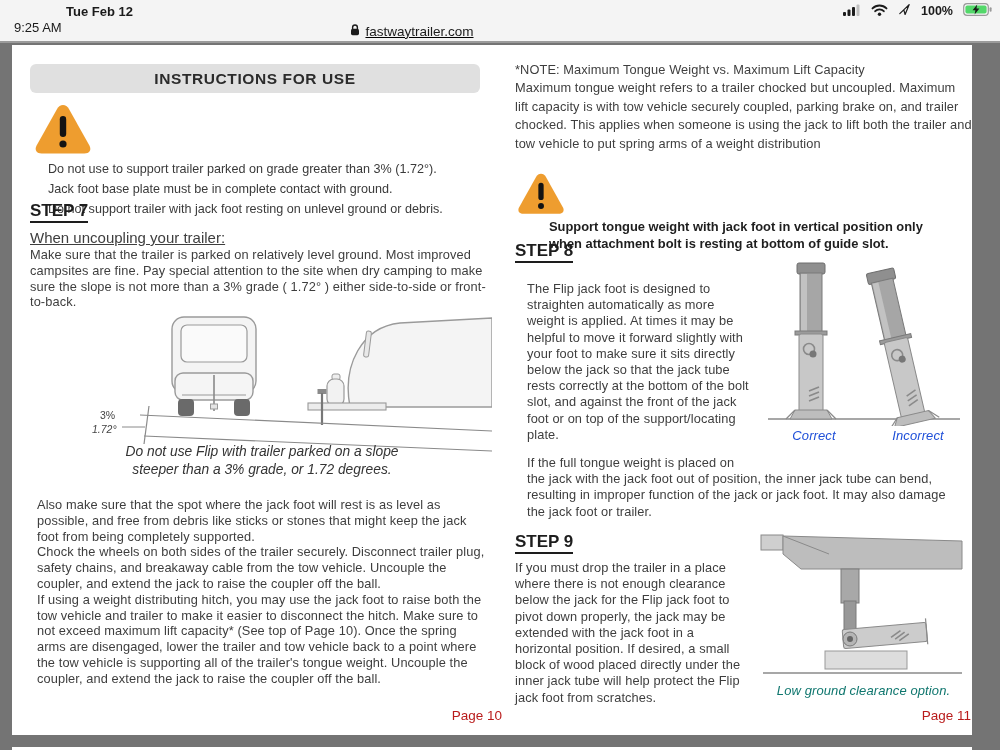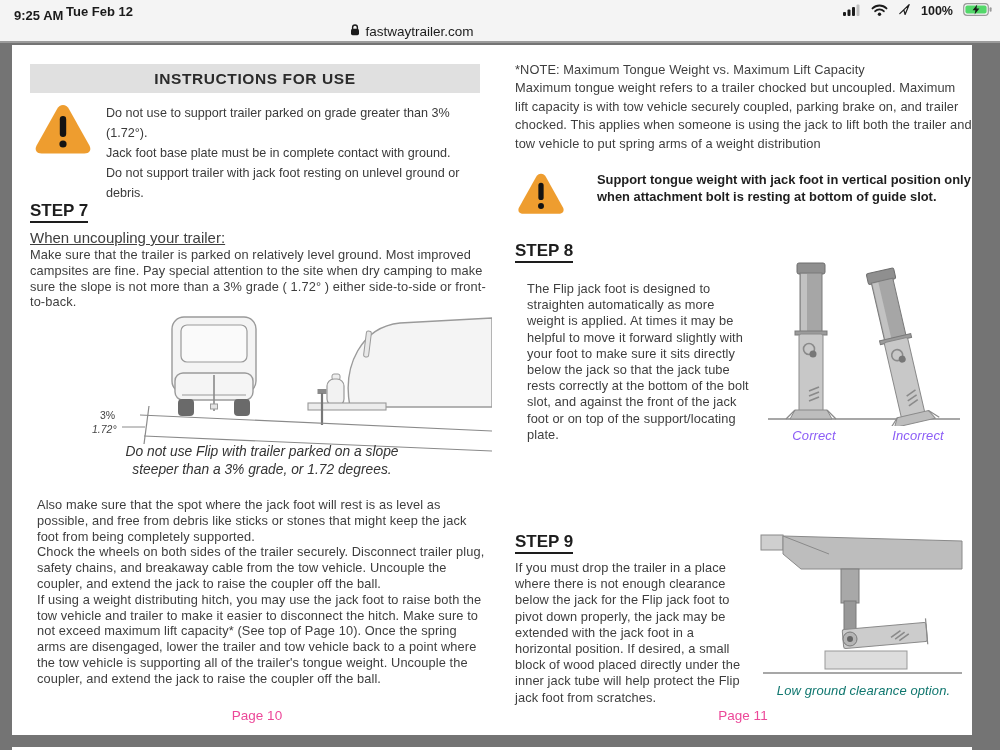--- a/index.html
+++ b/index.html
@@ -10,73 +10,73 @@
     font-family:"Liberation Sans", sans-serif;
     -webkit-font-smoothing:antialiased;
   }
   .abs { position:absolute; }
 
   
   #statusbar {
     position:absolute; left:0; top:0; width:1000px; height:43px;
     background:#f4f4f4; border-bottom:2px solid #9b9b9b;
   }
-  .sb-time { position:absolute; left:14px; top:8px; font-size:13px; font-weight:bold; color:#1b1b1b; }
+  .sb-time { position:absolute; left:14px; top:20px; font-size:13px; font-weight:normal; color:#1b1b1b; }
   .sb-date { position:absolute; left:66px; top:4px; font-size:13px; font-weight:bold; color:#1b1b1b; }
   .sb-right { position:absolute; right:8px; top:4px; height:14px; display:flex; align-items:center; gap:10px; }
   .sb-batt-label { font-size:12.5px; font-weight:bold; color:#1b1b1b; }
   .urlrow { position:absolute; left:0; top:21px; width:824px; height:20px;
-            display:flex; align-items:center; justify-content:center; gap:5px; }
+            display:flex; align-items:center; justify-content:center; gap:5px;text-decoration:underline; }
   .urltext { font-size:13.5px; color:#1b1b1b; }
 
   
   #page {
     position:absolute; left:12px; top:45px; width:960px; height:690px;
     background:#ffffff;
   }
   #nextpage {
     position:absolute; left:12px; top:747px; width:960px; height:3px; background:#ffffff;
   }
 
   .body-text { font-size:12.8px; color:#3e3e3e; line-height:15.8px; letter-spacing:.1px; }
 
   .header-bar {
     left:18px; top:19px; width:450px; height:29px; background:#e0e0e0;
     text-align:center; line-height:29px; font-size:15.5px; font-weight:bold;
-    color:#2b2b2b; letter-spacing:.6px;
-  }
-  .warn-row { display:flex; align-items:flex-start; }
+    color:#2b2b2b; letter-spacing:.6px;border-radius:6px;
+  }
+  .warn-row { display:flex; align-items:flex-start;flex-direction:column; }
   #warn-left { left:22px; top:58px; width:460px; }
   #warn-left .warn-text { margin-left:14px; width:396px; font-size:12.6px; color:#3a3a3a; line-height:20px; }
   #warn-right { left:505px; top:127px; width:456px; }
   #warn-right .warn-text { margin-left:32px; width:398px; font-size:12.9px; font-weight:bold; color:#1e1e1e; line-height:16.5px; }
 
   .step-title { font-size:17px; font-weight:bold; color:#1d1d1d;
                 border-bottom:2px solid #1d1d1d; display:inline-block; }
   #step7-title { left:18px; top:156px; }
   .step7-sub { left:18px; top:184px; font-size:15px; color:#3e3e3e; text-decoration:underline; }
   #step7-body { left:18px; top:202px; width:458px; }
 
   #slope-svg { left:20px; top:258px; }
   .slope-caption { left:40px; top:398px; width:420px; text-align:center;
                    font-style:italic; font-size:13.8px; color:#333; line-height:17.5px; }
 
   #left-paras { left:25px; top:452px; width:452px; }
-  .pagenum { font-size:13.5px; color:#ec4899; text-align:center; }
+  .pagenum { font-size:13.5px; color:#b91c1c; text-align:right; }
   #page10 { left:0px; top:663px; width:490px; }
   #page11 { left:503px; top:663px; width:456px; }
 
   #note-block { left:503px; top:16px; width:457px; }
   #note-block div { font-size:12.8px; color:#3e3e3e; line-height:18.4px; letter-spacing:.1px; }
 
   #step8-title { left:503px; top:196px; }
   #step8-body { left:503px; top:224px; width:457px; }
   #step8-body p { margin:12px; }
   .fig8 { float:right; width:208px; height:212px; margin:-18px 0 4px 10px; position:relative; }
-  .fig8 .cap { position:absolute; top:177px; font-style:italic; font-size:13px; color:#8b5cf6; text-align:center; }
+  .fig8 .cap { position:absolute; top:177px; font-style:italic; font-size:13px; color:#1d4ed8; text-align:center; }
   .cap-correct { left:0; width:100px; }
   .cap-incorrect { left:100px; width:108px; }
 
   #step9-title { left:503px; top:487px; }
   #step9-body { left:503px; top:515px; width:457px; }
   .fig9 { float:right; width:217px; height:170px; margin:-27px 0 0 6px; position:relative; }
   .fig9 .cap { position:absolute; top:150px; left:0; width:217px; text-align:center;
                font-style:italic; font-size:13px; color:#0f766e; }
 
   svg text { font-family:"Liberation Sans", sans-serif; }
@@ -240,20 +240,21 @@
           </g>
         </defs>
         <line x1="4" y1="168" x2="196" y2="168" stroke="#8a8a8a" stroke-width="1.3"></line>
         <use href="#jackshape" transform="translate(47,12)"></use>
         <use href="#jackshape" transform="translate(150,16) rotate(-13 0 152)"></use>
       </svg>
       <span class="cap cap-correct">Correct</span>
       <span class="cap cap-incorrect">Incorrect</span>
     </div>
     <p>The Flip jack foot is designed to straighten automatically as more weight is applied.  At times it may be helpful to move it forward slightly with your foot to make sure it sits directly below the jack so that the jack tube rests correctly at the bottom of the bolt slot, and against the front of the jack foot or on top of the support/locating plate.</p>
+    <p>If the full tongue weight is placed on the jack with the jack foot out of position, the inner jack tube can bend, resulting in improper function of the jack or jack foot.  It may also damage the jack foot or trailer.</p>
   </div>
 
   <h2 class="abs step-title" id="step9-title">STEP 9</h2>
 
   <div class="abs body-text" id="step9-body" style="line-height:16.2px;">
     <div class="fig9">
       <svg width="217" height="148" viewBox="0 0 217 148">
         <line x1="8" y1="140" x2="207" y2="140" stroke="#8a8a8a" stroke-width="1.3"></line>
         <rect x="6" y="2" width="22" height="15" fill="#cfcfcf" stroke="#8a8a8a"></rect>
         <polygon points="28,3 207,8 207,36 46,36 28,21" fill="#bdbdbd" stroke="#8a8a8a"></polygon>

